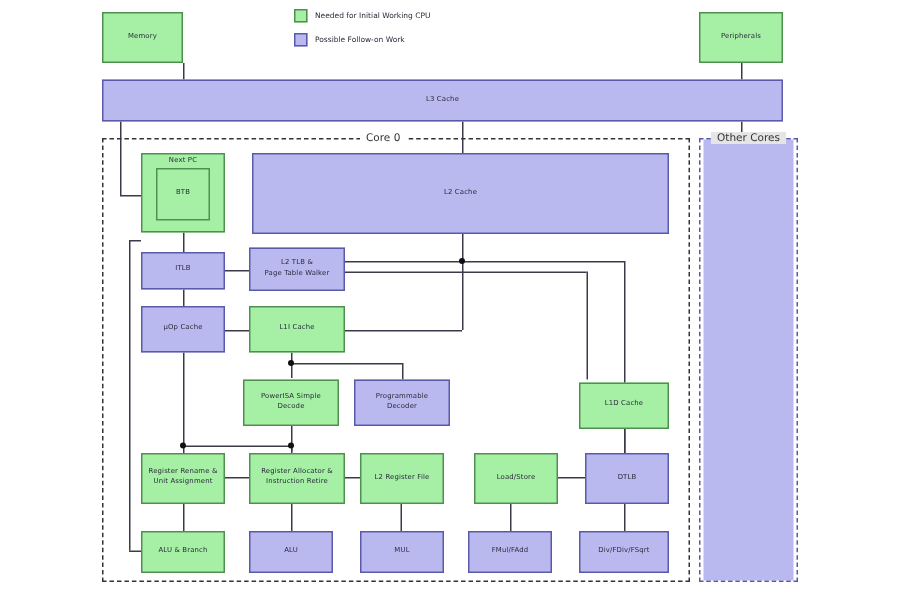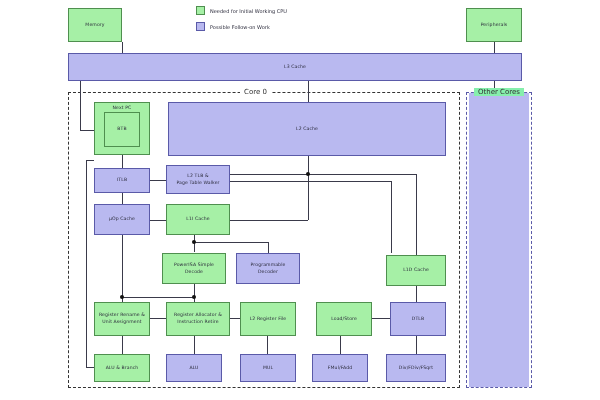--- a/index.html
+++ b/index.html
@@ -88,21 +88,21 @@
       <span class="leg-swatch purple"></span>
       <span class="leg-text">Possible Follow-on Work</span>
     </div>
   </div>
 
   <div class="group" style="left:68px;top:92px;width:392px;height:296px;"></div>
   <div class="group-title" style="left:240px;top:88px;">Core 0</div>
 
   <div class="othercores-fill" style="left:469px;top:93px;width:60px;height:294px;"></div>
   <div class="group" style="left:466px;top:92px;width:66px;height:296px;border-color:#5a5aa8;"></div>
-  <div class="group-title" style="left:474px;top:88px;background:#86efac;text-align:center;">Other Cores</div>
+  <div class="group-title" style="left:474px;top:88px;background:#e5e5e5;text-align:center;">Other Cores</div>
 
   <div class="ln lnv" style="left:122px;top:42px;height:11px;"></div>
 
   <div class="ln lnv" style="left:494px;top:42px;height:11px;"></div>
 
   <div class="ln lnv" style="left:308px;top:81px;height:21px;"></div>
 
   <div class="ln lnv" style="left:494px;top:81px;height:12px;"></div>
 
   <div class="ln lnv" style="left:80px;top:81px;height:49px;"></div>

